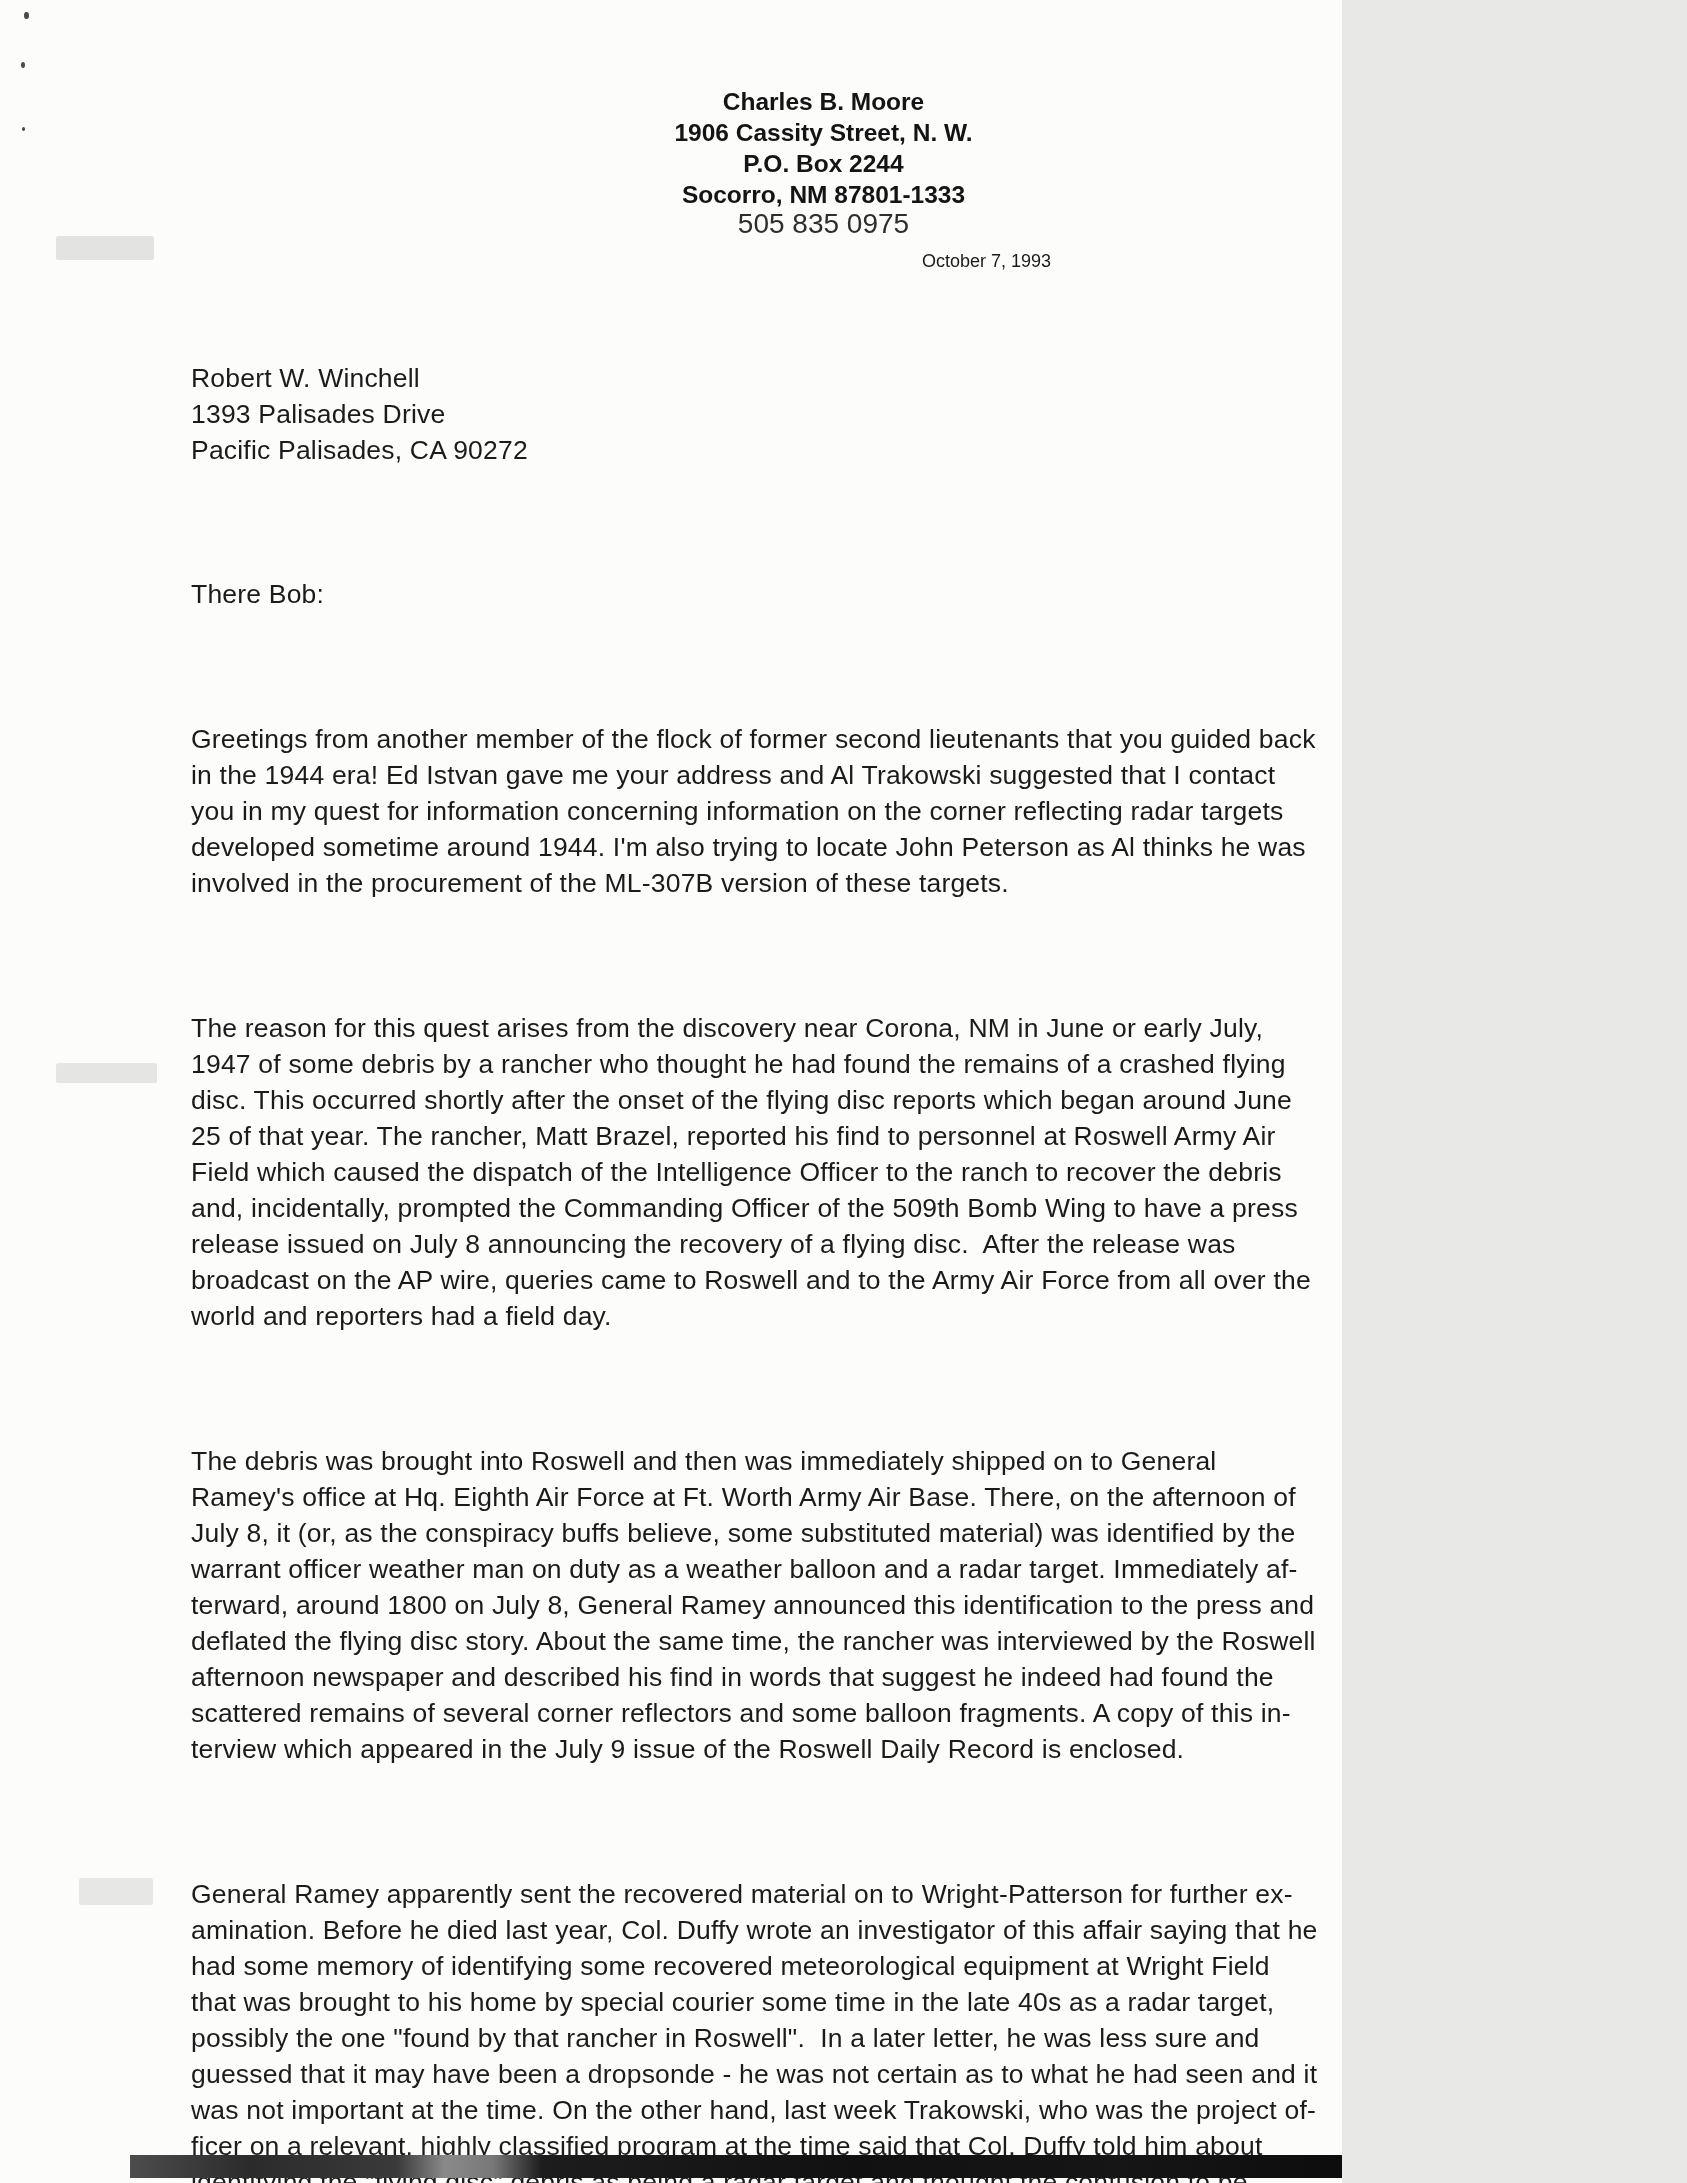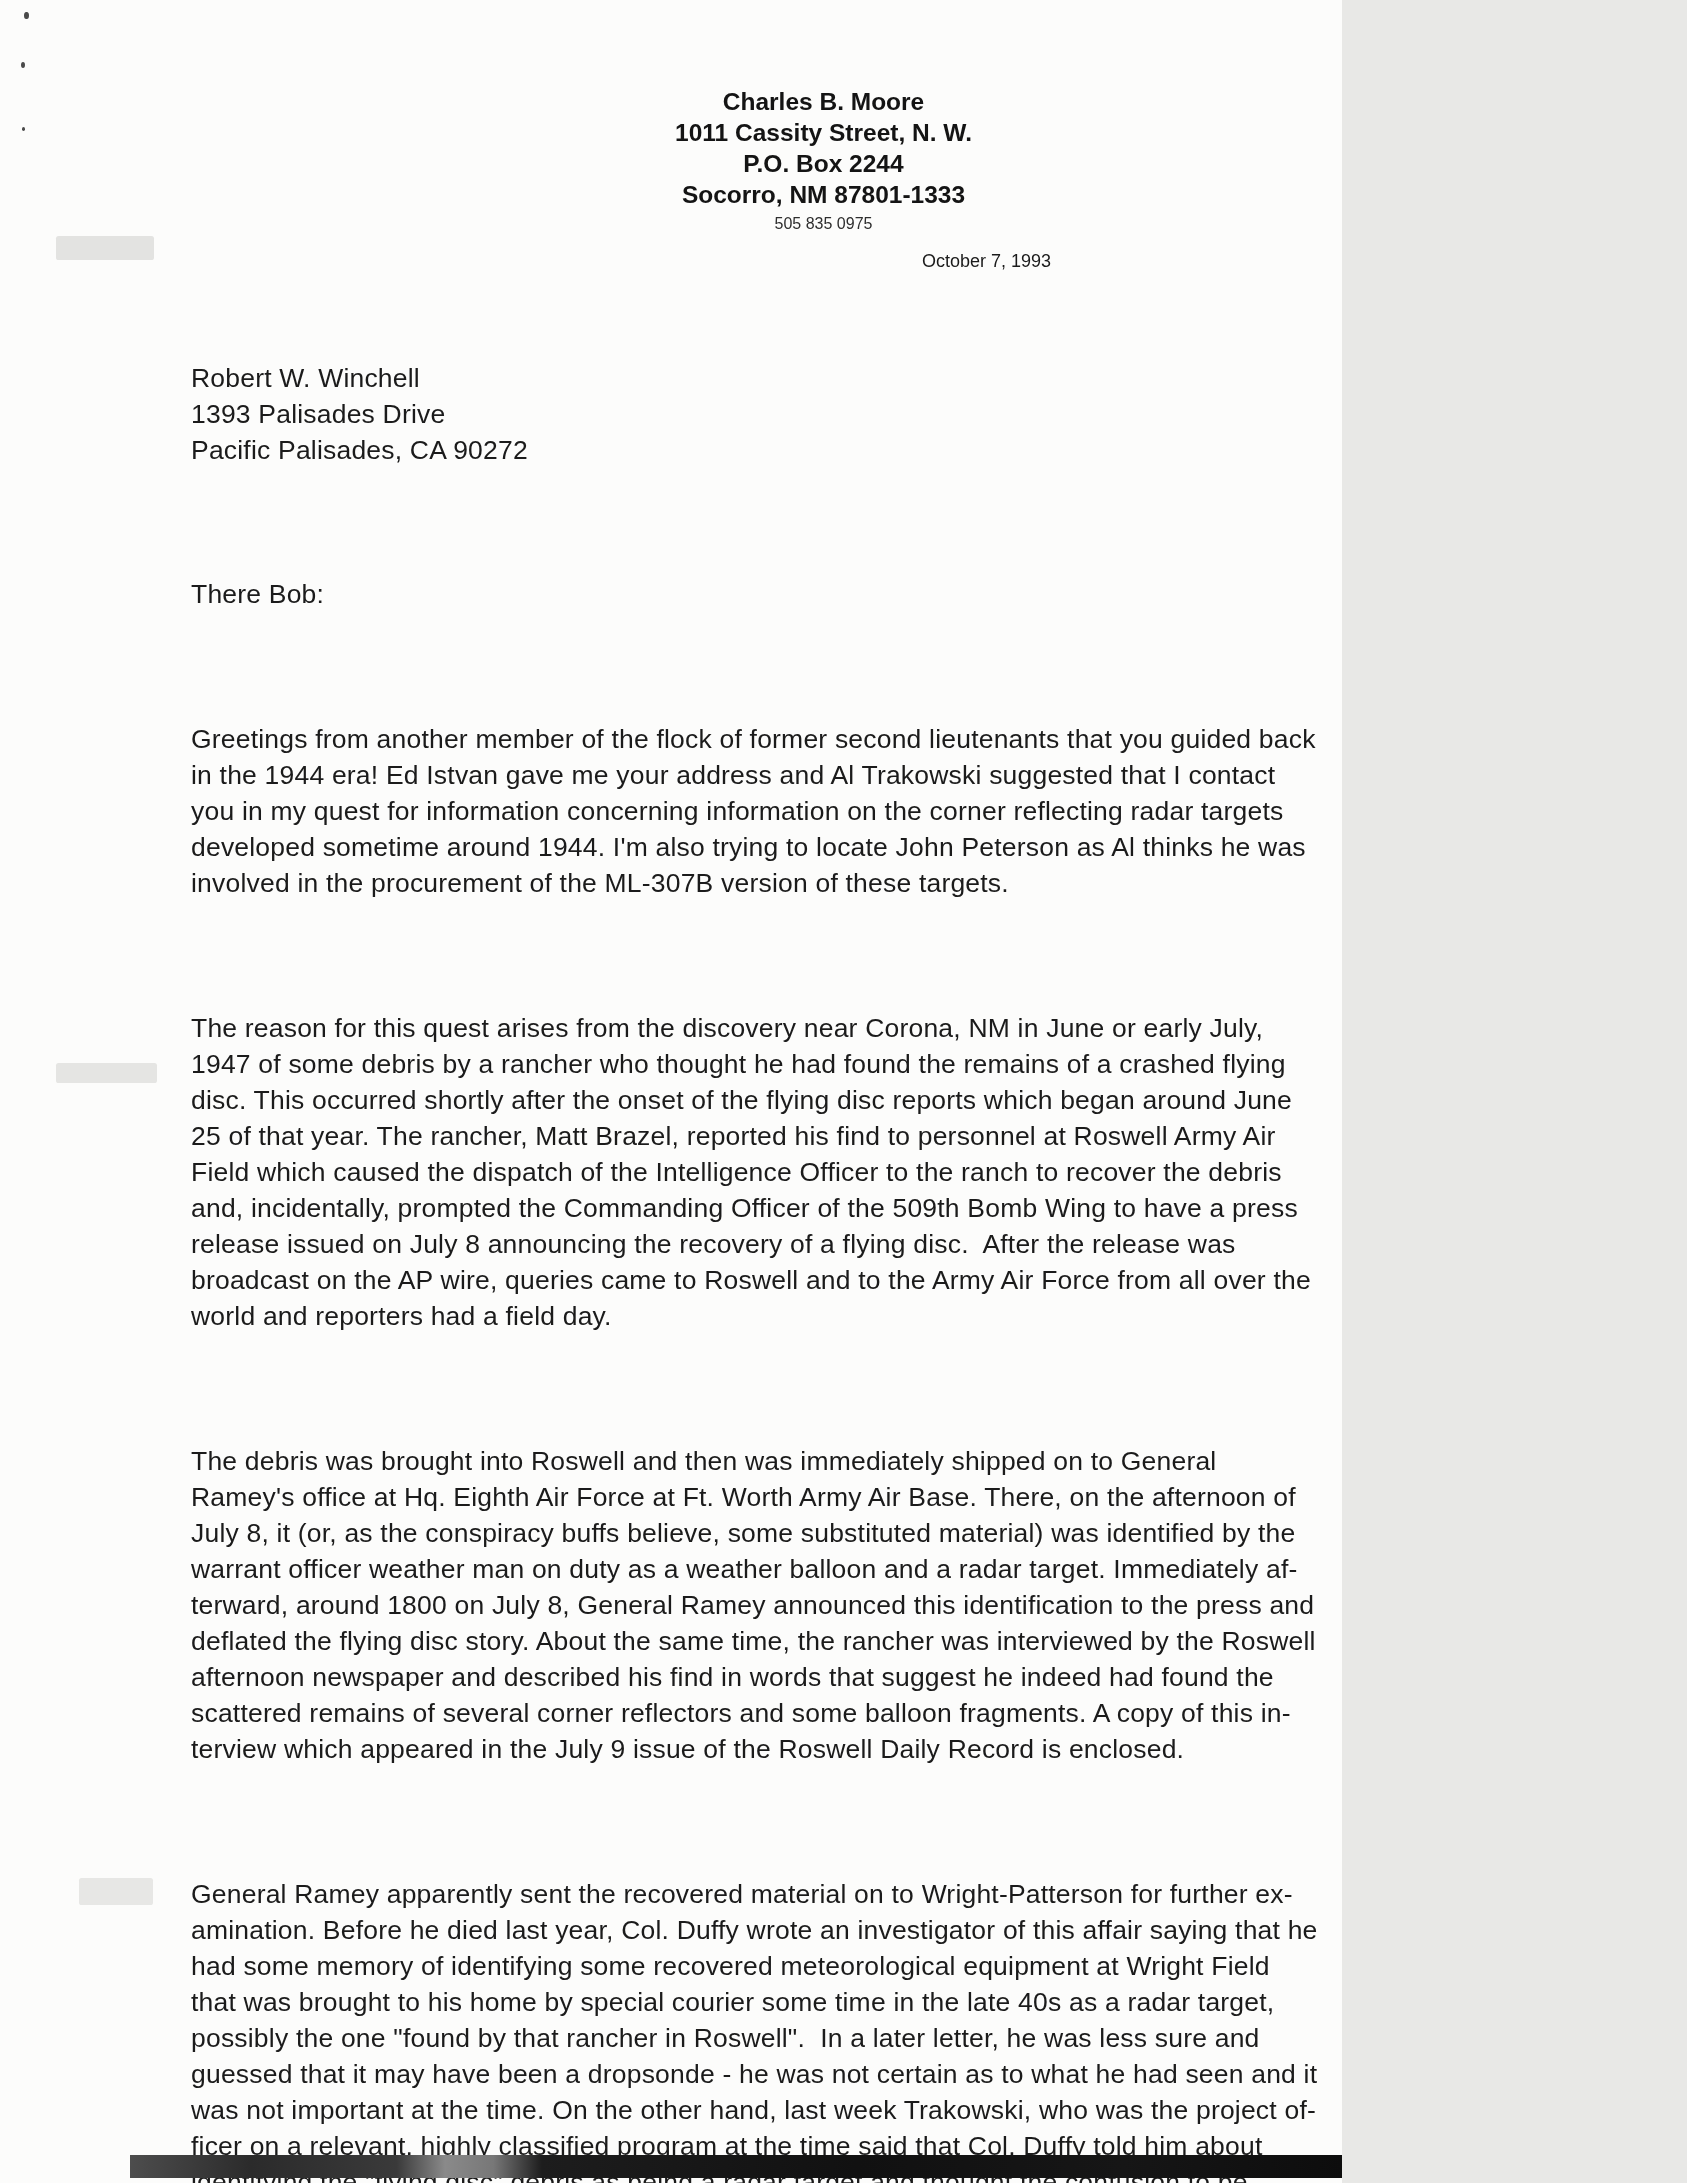--- a/index.html
+++ b/index.html
@@ -22,21 +22,21 @@
     left: 0;
     width: 1647px;
     text-align: center;
     font-weight: bold;
     font-size: 24.5px;
     line-height: 31px;
     color: #141414;
   }
   .sender .phone {
     font-weight: normal;
-    font-size: 16px;
+    font-size: 28px;
     line-height: 28px;
     color: #2e2e2e;
   }
   .date {
     position: absolute;
     top: 243px;
     right: 291px;
     font-size: 18px;
     line-height: 36px;
   }
@@ -91,21 +91,21 @@
 
   <div class="speck speck-1"></div>
   <div class="speck speck-2"></div>
   <div class="speck speck-3"></div>
   <div class="smudge smudge-1"></div>
   <div class="smudge smudge-2"></div>
   <div class="smudge smudge-3"></div>
 
   <div class="sender">
     <div>Charles B. Moore</div>
-    <div>1011 Cassity Street, N. W.</div>
+    <div>1906 Cassity Street, N. W.</div>
     <div>P.O. Box 2244</div>
     <div>Socorro, NM 87801-1333</div>
     <div class="phone">505 835 0975</div>
   </div>
 
   <div class="date">October 7, 1993</div>
 
   <div class="content">
     <div class="recipient">Robert W. Winchell
 1393 Palisades Drive

